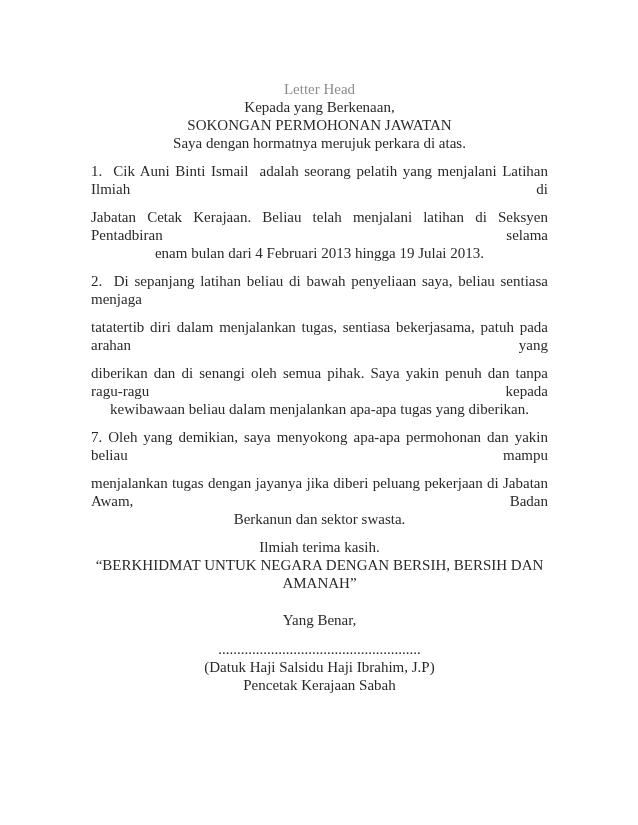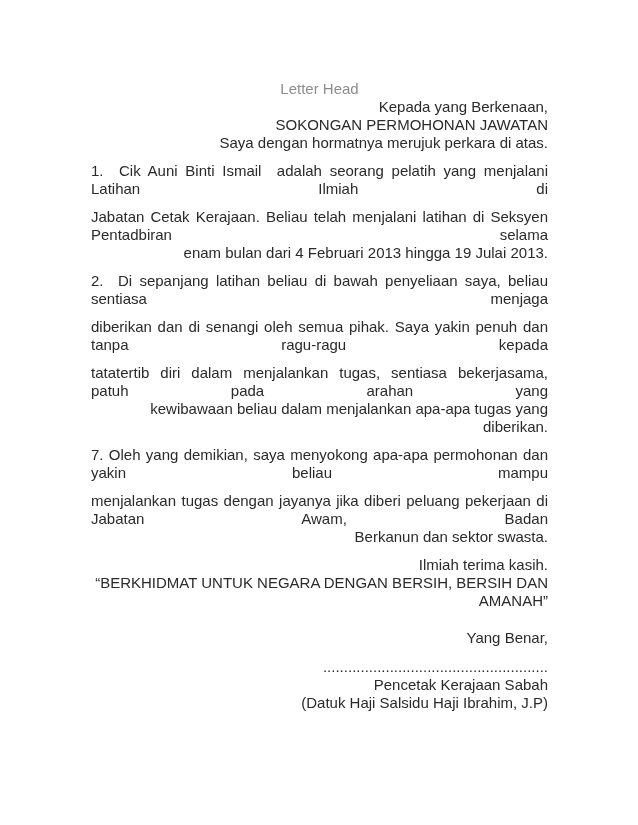--- a/index.html
+++ b/index.html
@@ -11,68 +11,68 @@
     width: 638px;
     height: 825px;
     overflow: hidden;
   }
   .page {
     box-sizing: border-box;
     width: 638px;
     height: 825px;
     padding: 80px 0 0 91px;
     background: #ffffff;
-    font-family: Liberation Sans, sans-serif;
+    font-family: Liberation Serif, serif;
     font-size: 15px;
     line-height: 18px;
     color: #2a2a2a;
   }
   .letter-head {
     width: 457px;
     text-align: center;
     color: #8c8c8c;
   }
   .line {
     width: 457px;
     white-space: normal;
   }
   .line.justify {
     text-align: justify;
     text-align-last: justify;
     margin-top: 10px;
   }
   .line.plain {
-    text-align: right;
+    text-align: center;
   }
   .spacer {
     width: 457px;
   }
 </style>
 </head>
 <body>
 
 <div class="page" style="color: rgb(42, 42, 42); background: rgb(255, 255, 255);">
   <div class="letter-head" style="color: rgb(140, 140, 140);">Letter Head</div>
   <div id="letter-body">
       <div class="line plain">Kepada yang Berkenaan,</div>
       <div class="line plain">SOKONGAN PERMOHONAN JAWATAN</div>
       <div class="line plain">Saya dengan hormatnya merujuk perkara di atas.</div>
       <div class="line justify">1. &nbsp;Cik Auni Binti Ismail &nbsp;adalah seorang pelatih yang menjalani Latihan Ilmiah di</div>
       <div class="line justify">Jabatan Cetak Kerajaan. Beliau telah menjalani latihan di Seksyen Pentadbiran selama</div>
       <div class="line plain">enam bulan dari 4 Februari 2013 hingga 19 Julai 2013.</div>
       <div class="line justify">2. &nbsp;Di sepanjang latihan beliau di bawah penyeliaan saya, beliau sentiasa menjaga</div>
+      <div class="line justify">tatatertib diri dalam menjalankan tugas, sentiasa bekerjasama, patuh pada arahan yang</div>
       <div class="line justify">diberikan dan di senangi oleh semua pihak. Saya yakin penuh dan tanpa ragu-ragu kepada</div>
-      <div class="line justify">tatatertib diri dalam menjalankan tugas, sentiasa bekerjasama, patuh pada arahan yang</div>
       <div class="line plain">kewibawaan beliau dalam menjalankan apa-apa tugas yang diberikan.</div>
       <div class="line justify">7. Oleh yang demikian, saya menyokong apa-apa permohonan dan yakin beliau mampu</div>
       <div class="line justify">menjalankan tugas dengan jayanya jika diberi peluang pekerjaan di Jabatan Awam, Badan</div>
       <div class="line plain">Berkanun dan sektor swasta.</div>
       <div class="spacer" style="height: 10px;"></div>
       <div class="line plain">Ilmiah terima kasih.</div>
       <div class="line plain">“BERKHIDMAT UNTUK NEGARA DENGAN BERSIH, BERSIH DAN AMANAH”</div>
       <div class="spacer" style="height: 19px;"></div>
       <div class="line plain">Yang Benar,</div>
       <div class="spacer" style="height: 11px;"></div>
       <div class="line plain">......................................................</div>
+      <div class="line plain">(Datuk Haji Salsidu Haji Ibrahim, J.P)</div>
       <div class="line plain">Pencetak Kerajaan Sabah</div>
-      <div class="line plain">(Datuk Haji Salsidu Haji Ibrahim, J.P)</div>
     </div>
 </div>
 
 </body></html>

